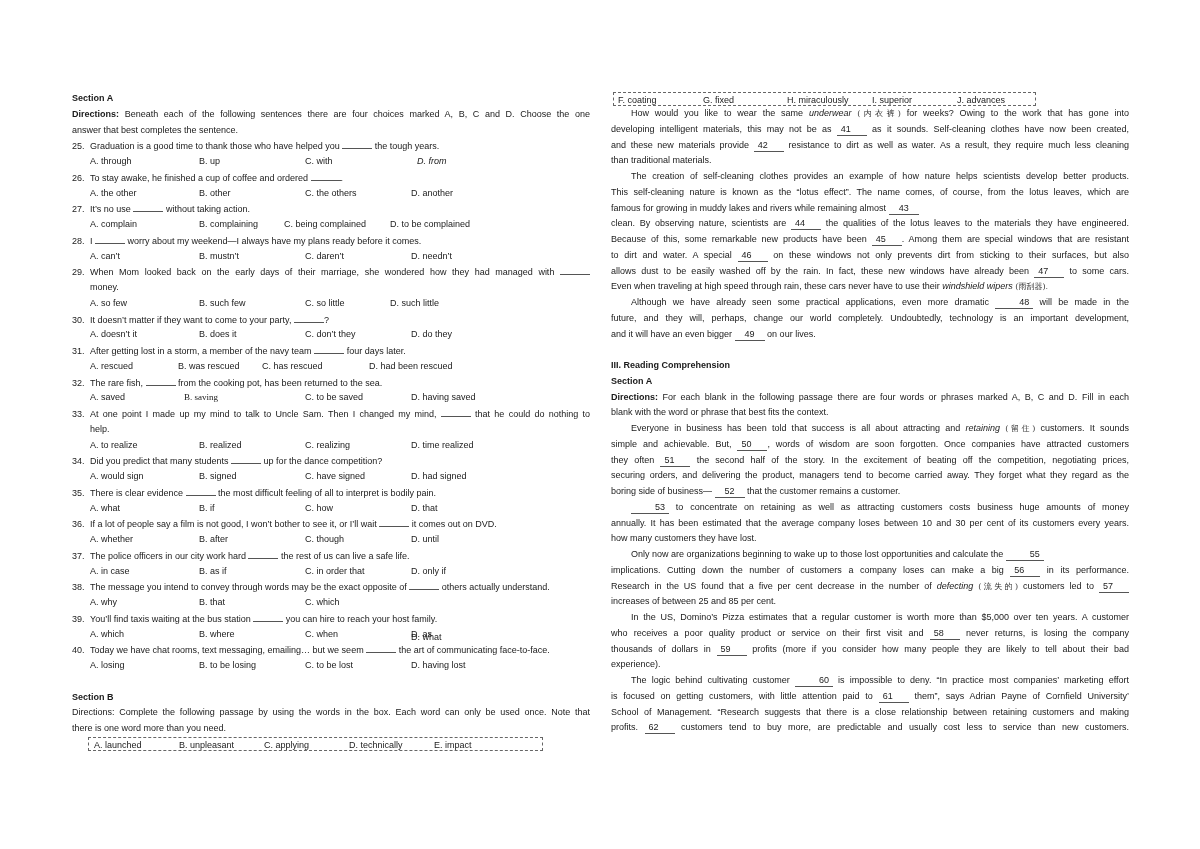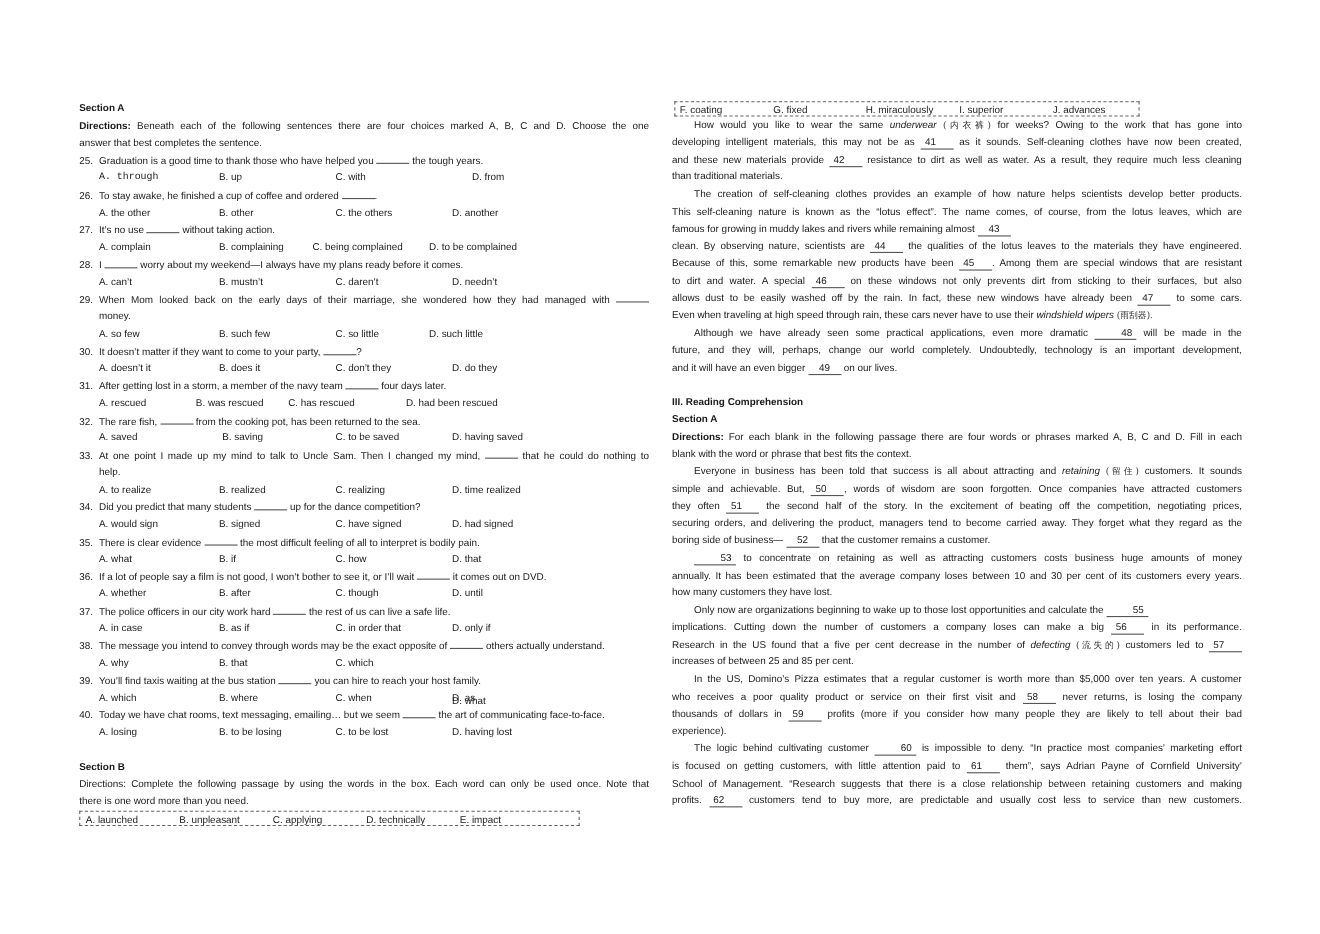--- a/index.html
+++ b/index.html
@@ -39,24 +39,24 @@
 <div class="page">
 
   <div class="col col-left">
     <div class="line heading">Section A</div>
     <div class="line justify"><span class="bold">Directions:</span> <span>Beneath each of the following sentences there are four choices marked A, B, C and D. Choose the one</span></div>
     <div class="line">answer that best completes  the sentence.</div>
 
     <div id="questions">
         <div class="line"><span class="qnum">25.</span><span>Graduation is a good time to thank those who have helped you</span> <span class="blank blank-q"></span> <span>the tough years.</span></div>
         <div class="opts">
-          <span class="opt" style="left: 18px; font-family: Liberation Mono, monospace;">A. through</span>
+          <span class="opt" style="left: 18px;">A. through</span>
           <span class="opt" style="left: 127px;">B. up</span>
           <span class="opt" style="left: 233px;">C. with</span>
-          <span class="opt" style="left: 357px;">D. from</span>
+          <span class="opt" style="left: 345px; font-style: italic;">D. from</span>
         </div>
         <div class="line"><span class="qnum">26.</span><span>To stay awake, he finished a cup of coffee and ordered</span> <span class="blank blank-q"></span><span>.</span></div>
         <div class="opts">
           <span class="opt" style="left: 18px;">A. the other</span>
           <span class="opt" style="left: 127px;">B. other</span>
           <span class="opt" style="left: 233px;">C. the others</span>
           <span class="opt" style="left: 339px;">D. another</span>
         </div>
         <div class="line"><span class="qnum">27.</span><span>It’s no use</span> <span class="blank blank-q"></span> <span>without taking action.</span></div>
         <div class="opts">
@@ -90,21 +90,21 @@
         <div class="line"><span class="qnum">31.</span><span>After getting lost in a storm, a member of the navy team</span> <span class="blank blank-q"></span> <span>four days later.</span></div>
         <div class="opts">
           <span class="opt" style="left: 18px;">A. rescued</span>
           <span class="opt" style="left: 106px;">B. was rescued</span>
           <span class="opt" style="left: 190px;">C. has rescued</span>
           <span class="opt" style="left: 297px;">D. had been rescued</span>
         </div>
         <div class="line"><span class="qnum">32.</span><span>The rare fish,</span> <span class="blank blank-q"></span> <span>from the cooking pot, has been returned to the sea.</span></div>
         <div class="opts">
           <span class="opt" style="left: 18px;">A. saved</span>
-          <span class="opt" style="left: 130px;">B. saving</span>
+          <span class="opt" style="left: 112px; font-family: Liberation Serif, serif;">B. saving</span>
           <span class="opt" style="left: 233px;">C. to be saved</span>
           <span class="opt" style="left: 339px;">D. having saved</span>
         </div>
         <div class="line justify"><span class="qnum">33.</span><span>At one point I made up my mind to talk to Uncle Sam. Then I changed my mind,</span> <span class="blank blank-q"></span> <span>that he could do nothing to</span></div>
         <div class="line qcont">help.</div>
         <div class="opts">
           <span class="opt" style="left: 18px;">A. to realize</span>
           <span class="opt" style="left: 127px;">B. realized</span>
           <span class="opt" style="left: 233px;">C. realizing</span>
           <span class="opt" style="left: 339px;">D. time realized</span>
@@ -157,21 +157,21 @@
           <span class="opt" style="left: 127px;">B. to be losing</span>
           <span class="opt" style="left: 233px;">C. to be lost</span>
           <span class="opt" style="left: 339px;">D. having lost</span>
         </div>
       </div>
 
     <div class="gap"></div>
     <div class="line heading">Section B</div>
     <div class="line justify">Directions: Complete the following passage by using the words in the box. Each word can only be used once. Note that</div>
     <div class="line">there is one word more than you need.</div>
-    <div class="wordbox" style="width:455px; margin-left:0;">
+    <div class="wordbox" style="width:455px; margin-left:16px;">
       <span class="w" style="left:5px">A. launched</span>
       <span class="w" style="left:90px">B. unpleasant</span>
       <span class="w" style="left:175px">C. applying</span>
       <span class="w" style="left:260px">D. technically</span>
       <span class="w" style="left:345px">E. impact</span>
     </div>
   </div>
 
   <div class="col col-right">
     <div class="wordbox" style="width:423px; margin-left:2px; margin-top:1px; height:14px;">

